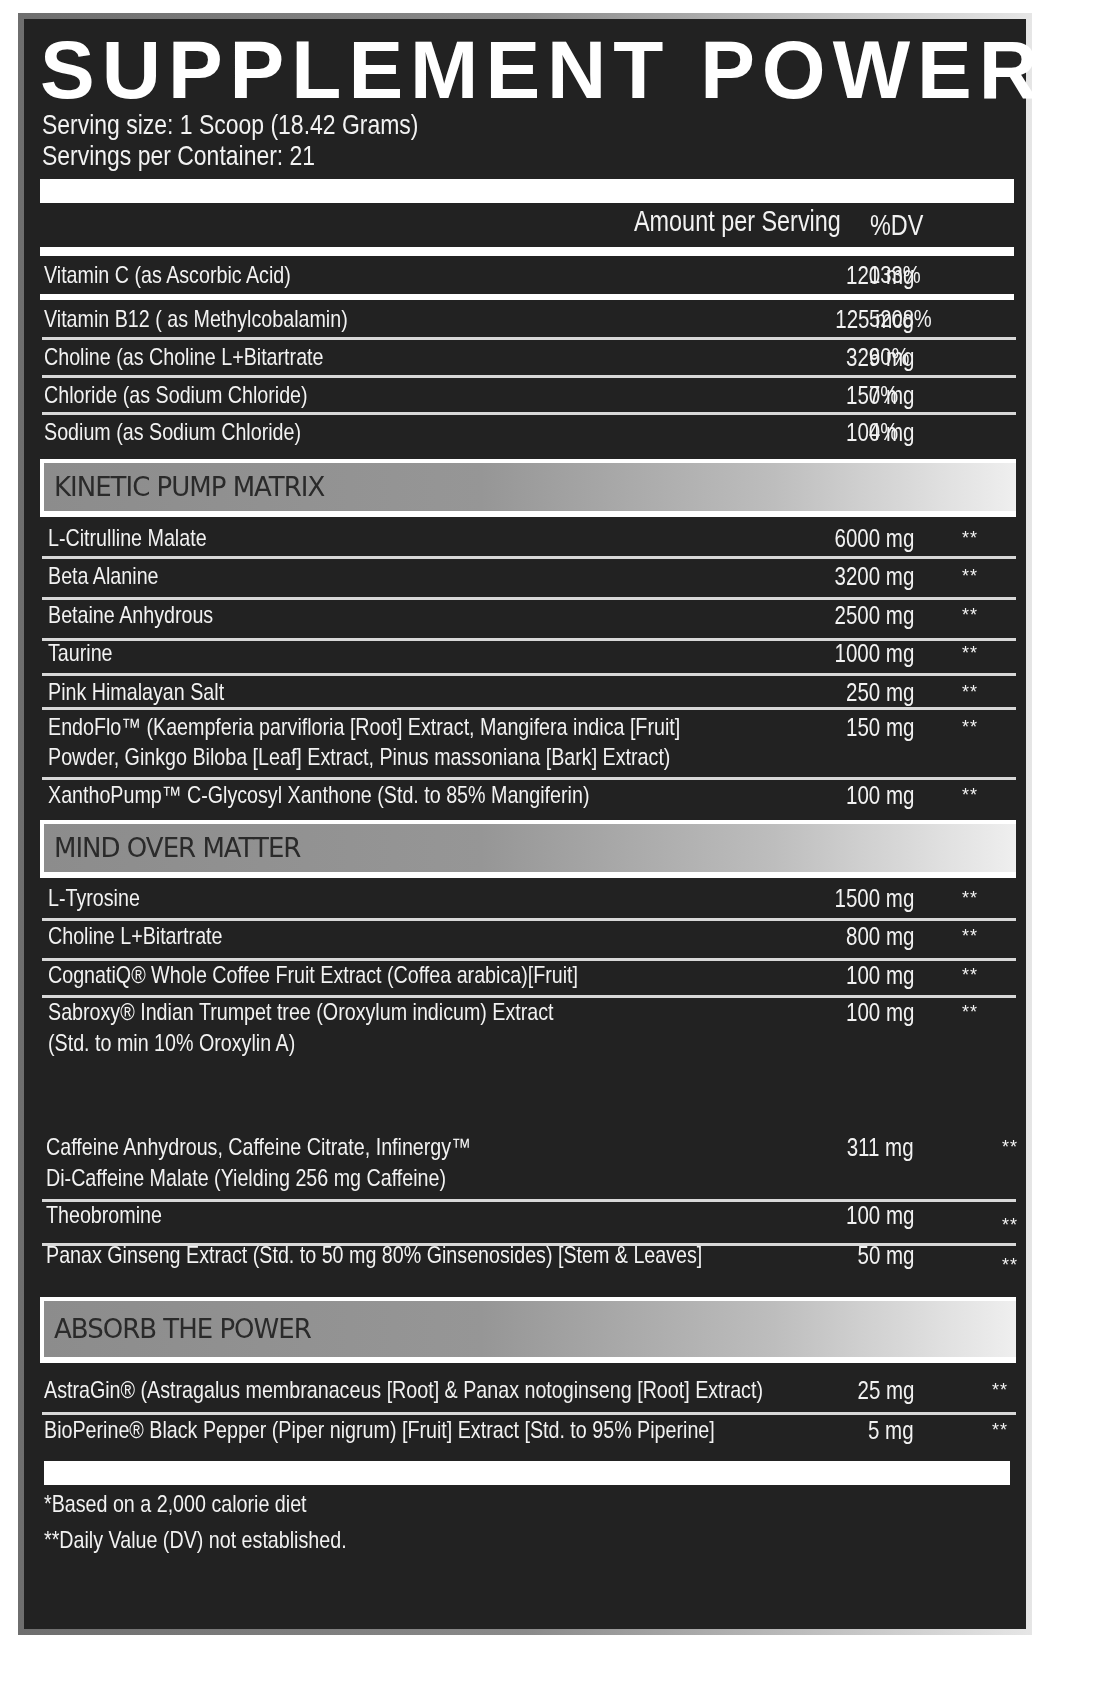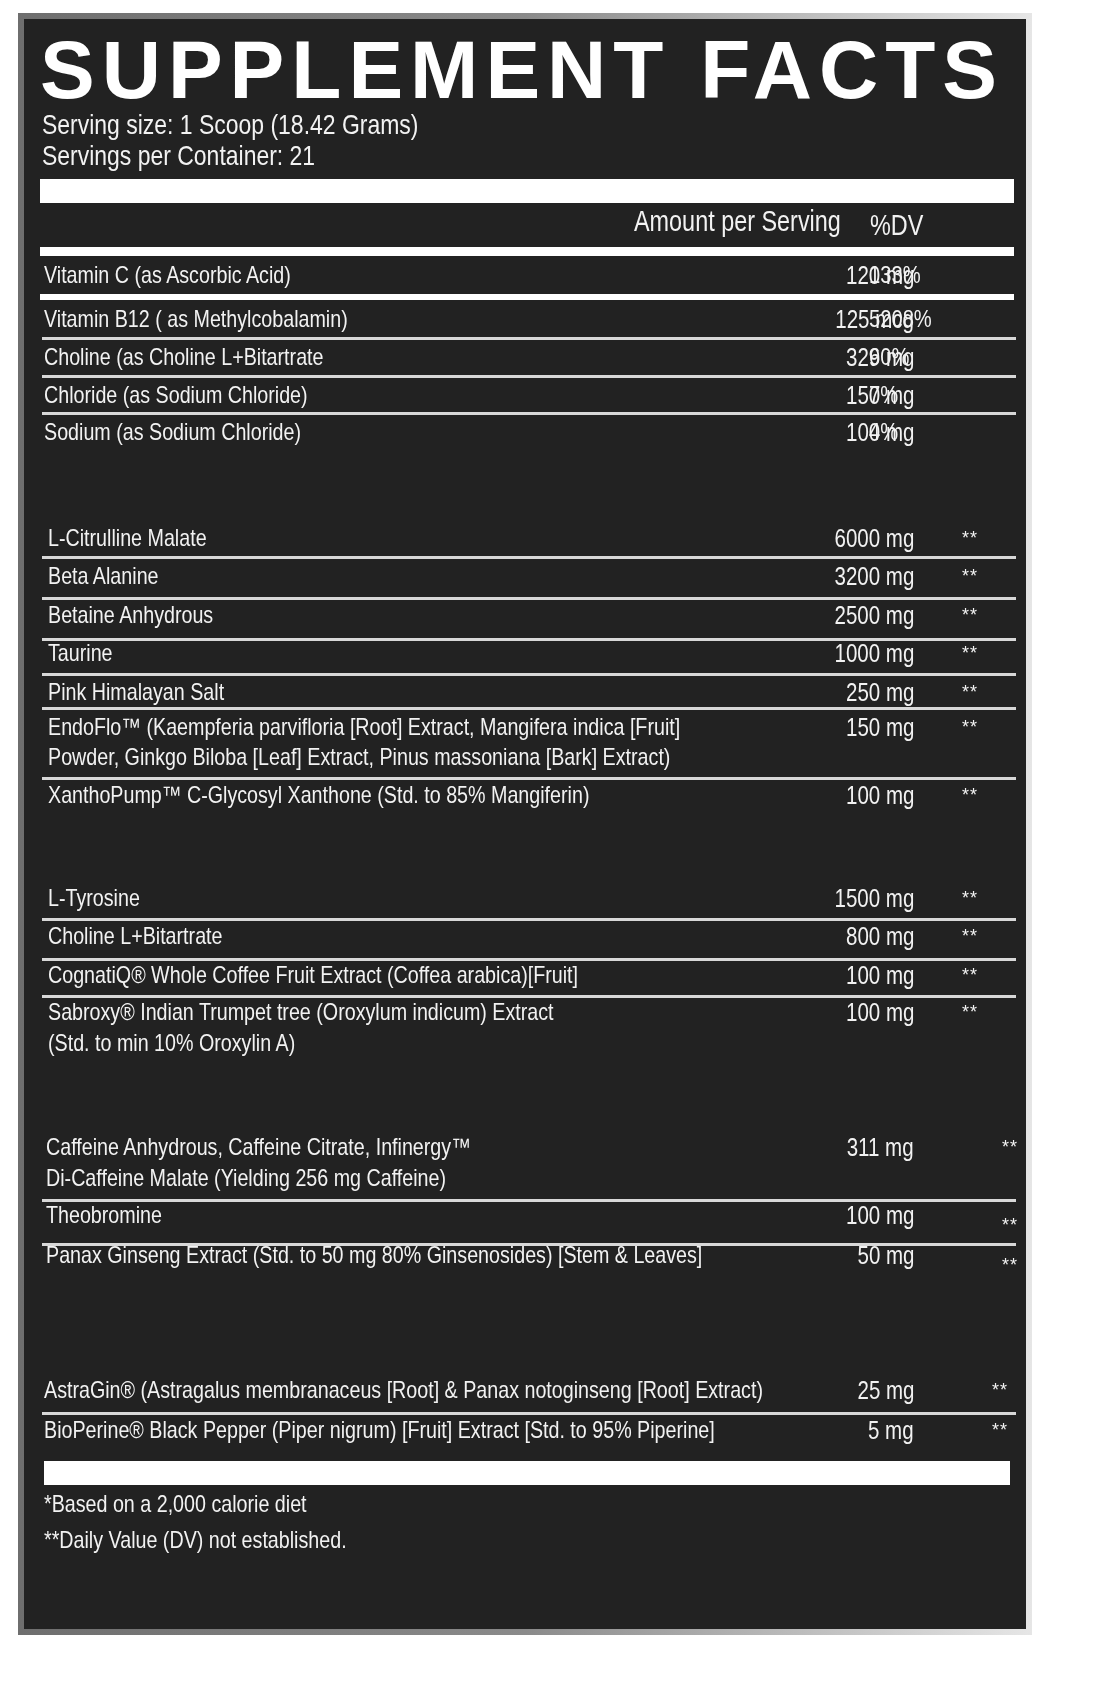--- a/index.html
+++ b/index.html
@@ -60,21 +60,21 @@
     position: absolute; left: 20px; font-size: 24px; line-height: 30px;
     transform: scaleX(0.82); transform-origin: left center; white-space: nowrap;
   }
 </style>
 </head>
 <body>
 
 <div class="frame"></div>
 <div class="panel">
 
-  <div class="title">SUPPLEMENT FACTS</div>
+  <div class="title">SUPPLEMENT POWER</div>
   <div class="serving" style="top:90px;">Serving size: 1 Scoop (18.42 Grams)</div>
   <div class="serving" style="top:121px;">Servings per Container: 21</div>
 
   <div class="bar-white" style="top:160px;height:24px;"></div>
   <div class="hdr" style="left:610px;">Amount per Serving</div>
   <div class="hdr" style="left:846px;top:189px;">%DV</div>
   <div class="bar-white" style="top:228px;height:9px;"></div>
 
   <div class="row" style="top:240px;">
     <span class="name">Vitamin C (as Ascorbic Acid)</span>
@@ -99,20 +99,25 @@
     <span class="amt">150 mg</span>
     <span class="dv" style="left:825px;">7%</span>
   </div>
   <div class="sep" style="top:393px;"></div>
   <div class="row" style="top:397px;">
     <span class="name">Sodium (as Sodium Chloride)</span>
     <span class="amt">100 mg</span>
     <span class="dv" style="left:825px;">4%</span>
   </div>
 
+  <div class="section" style="top:440px;height:58px;">
+    <div class="grad">
+        <span class="label">KINETIC PUMP MATRIX</span>
+      </div>
+  </div>
   <div class="row" style="top:503px;">
     <span class="name" style="left:4px;">L-Citrulline Malate</span>
     <span class="amt">6000 mg</span>
     <span class="dv star">**</span>
   </div>
   <div class="sep" style="top:537px;"></div>
   <div class="row" style="top:541px;">
     <span class="name" style="left:4px;">Beta Alanine</span>
     <span class="amt">3200 mg</span>
     <span class="dv star">**</span>
@@ -142,20 +147,25 @@
     <span class="amt">150 mg</span>
     <span class="dv star">**</span>
   </div>
   <div class="sep" style="top:758px;"></div>
   <div class="row" style="top:760px;">
     <span class="name" style="left:4px;">XanthoPump™ C-Glycosyl Xanthone (Std. to 85% Mangiferin)</span>
     <span class="amt">100 mg</span>
     <span class="dv star">**</span>
   </div>
 
+  <div class="section" style="top:801px;height:58px;">
+    <div class="grad">
+        <span class="label">MIND OVER MATTER</span>
+      </div>
+  </div>
   <div class="row" style="top:863px;">
     <span class="name" style="left:4px;">L-Tyrosine</span>
     <span class="amt">1500 mg</span>
     <span class="dv star">**</span>
   </div>
   <div class="sep" style="top:899px;"></div>
   <div class="row" style="top:901px;">
     <span class="name" style="left:4px;">Choline L+Bitartrate</span>
     <span class="amt">800 mg</span>
     <span class="dv star">**</span>
@@ -186,20 +196,25 @@
     <span class="amt">100 mg</span>
     <span class="dv star" style="left:958px;top:10px;">**</span>
   </div>
   <div class="sep" style="top:1224px;"></div>
   <div class="row" style="top:1220px;">
     <span class="name" style="left:2px;">Panax Ginseng Extract (Std. to 50 mg 80% Ginsenosides) [Stem &amp; Leaves]</span>
     <span class="amt">50 mg</span>
     <span class="dv star" style="left:958px;top:10px;">**</span>
   </div>
 
+  <div class="section" style="top:1278px;height:66px;">
+    <div class="grad">
+        <span class="label">ABSORB THE POWER</span>
+      </div>
+  </div>
   <div class="row" style="top:1355px;">
     <span class="name">AstraGin® (Astragalus membranaceus [Root] &amp; Panax notoginseng [Root] Extract)</span>
     <span class="amt">25 mg</span>
     <span class="dv star" style="left:948px;">**</span>
   </div>
   <div class="sep" style="top:1393px;"></div>
   <div class="row" style="top:1395px;">
     <span class="name">BioPerine® Black Pepper (Piper nigrum) [Fruit] Extract [Std. to 95% Piperine]</span>
     <span class="amt">5 mg</span>
     <span class="dv star" style="left:948px;">**</span>

